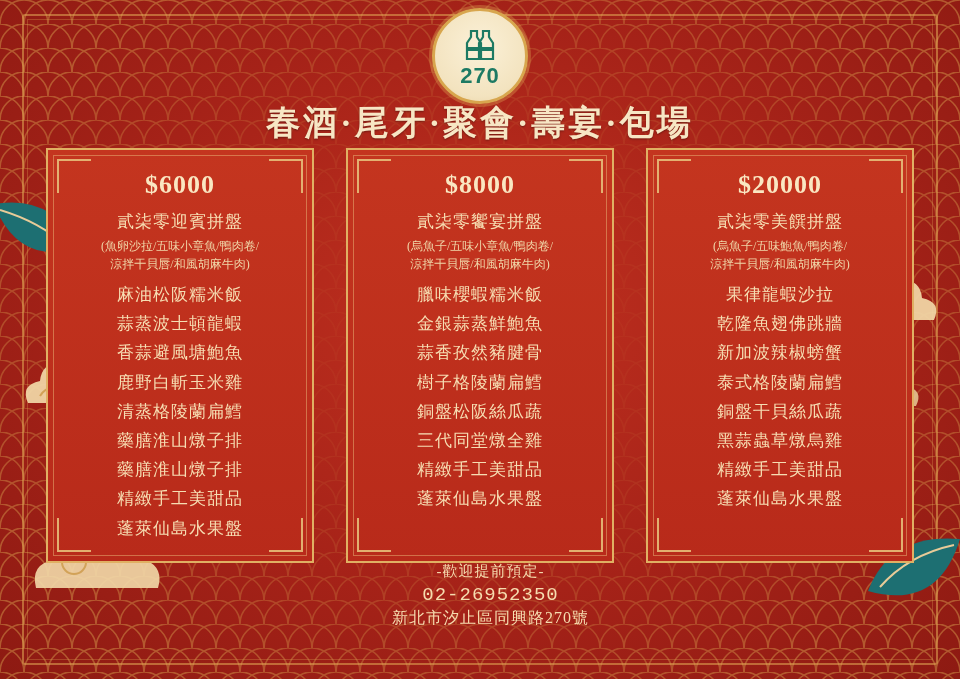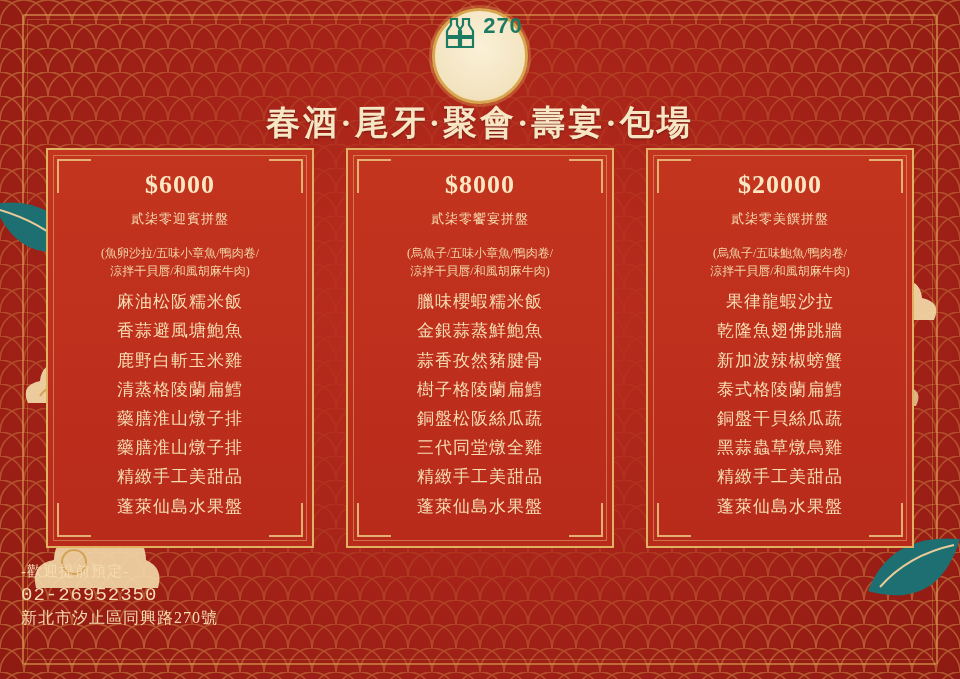--- a/index.html
+++ b/index.html
@@ -46,22 +46,22 @@
     position: absolute;
     left: 50%;
     top: 8px;
     transform: translateX(-50%);
     width: 96px;
     height: 96px;
     border-radius: 50%;
     background: radial-gradient(circle at 50% 40%, #fbf1d8 0%, #f3e3bf 70%, #e6cf9f 100%);
     border: 3px solid #d8a64e;
     display: flex;
-    flex-direction: row;
-    align-items: flex-start;
+    flex-direction: column;
+    align-items: center;
     justify-content: center;
     box-shadow: 0 0 0 3px rgba(226,170,86,0.35);
   }
   .medallion .bottles { margin-top: 4px; }
   .medallion .num {
     font-family: "Liberation Sans", sans-serif;
     font-weight: bold;
     color: #1d7a63;
     font-size: 22px;
     letter-spacing: 1px;
@@ -121,44 +121,45 @@
   .price {
     color: #fae7c2;
     font-size: 26px;
     font-weight: bold;
     letter-spacing: 1px;
     margin-bottom: 10px;
     font-family: "Liberation Serif", serif;
   }
   .platter-title {
     color: #f6ddb2;
-    font-size: 13px;
+    font-size: 17px;
     letter-spacing: 1px;
     line-height: 1.45;
   }
   .platter-sub {
     color: #f0d6a8;
     font-size: 12px;
     line-height: 1.55;
-    margin-top: 15px;
+    margin-top: 2px;
     margin-bottom: 6px;
   }
   .dish {
     color: #f6ddb2;
     font-size: 17px;
     letter-spacing: 1px;
     line-height: 1.72;
   }
 
   
   .footer {
     position: absolute;
     left: 0;
     right: 0;
     top: 562px;
+    text-align: center;
     color: #f6dcaf;
     padding-left: 21px;
   }
   .footer .note { font-size: 15px; letter-spacing: 1px; }
   .footer .phone {
     font-family: Liberation Mono, monospace;
     font-size: 19px;
     letter-spacing: 1px;
     margin-top: 3px;
   }
@@ -235,20 +236,21 @@
     <div class="menu-card">
       <span class="corner tl"></span>
       <span class="corner tr"></span>
       <span class="corner bl"></span>
       <span class="corner br"></span>
       <div class="price">$6000</div>
       <div class="platter-title">貳柒零迎賓拼盤</div>
       <div class="platter-sub" style="white-space:pre-line">(魚卵沙拉/五味小章魚/鴨肉卷/
 涼拌干貝唇/和風胡麻牛肉)</div>
       <div class="dish">麻油松阪糯米飯</div>
+      <div class="dish">蒜蒸波士頓龍蝦</div>
       <div class="dish">香蒜避風塘鮑魚</div>
       <div class="dish">鹿野白斬玉米雞</div>
       <div class="dish">清蒸格陵蘭扁鱈</div>
       <div class="dish">藥膳淮山燉子排</div>
       <div class="dish">藥膳淮山燉子排</div>
       <div class="dish">精緻手工美甜品</div>
       <div class="dish">蓬萊仙島水果盤</div>
     </div>
 
     <div class="menu-card">

